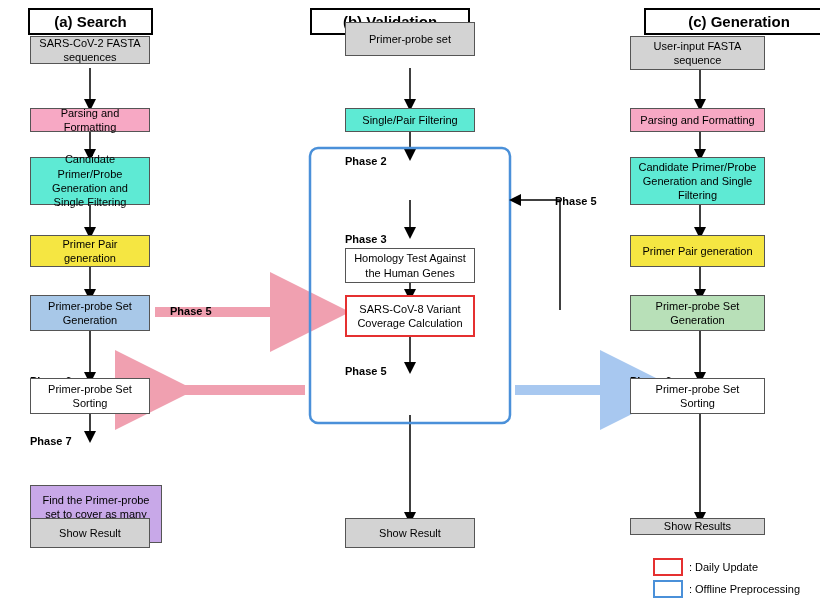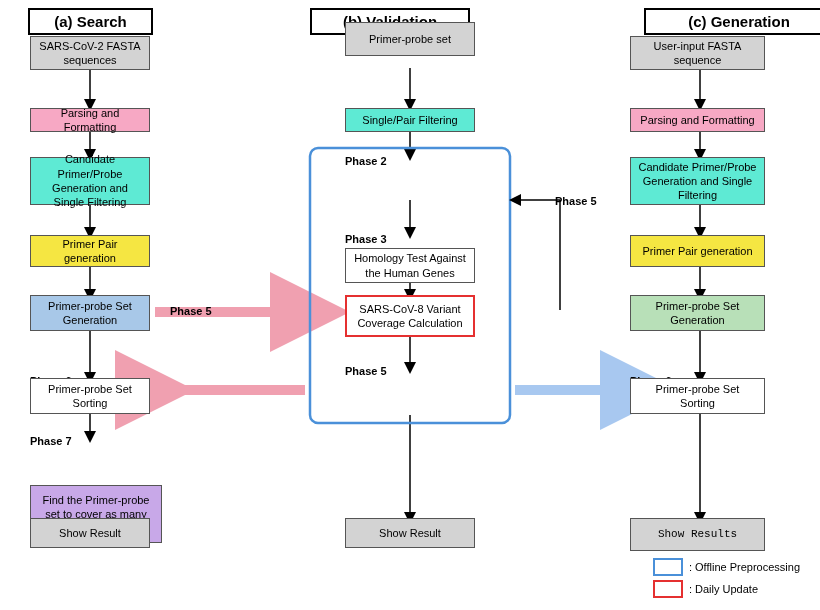--- a/index.html
+++ b/index.html
@@ -187,21 +187,21 @@
 
     <line x1="560" y1="200" x2="560" y2="310" stroke="#000" stroke-width="1.5"></line>
     <line x1="560" y1="200" x2="515" y2="200" stroke="#000" stroke-width="1.5" marker-end="url(#arrowBlack)"></line>
 
   </svg>
 
   <div class="col-header" style="left:28px; top:8px; width:125px;">(a) Search</div>
   <div class="col-header" style="left:310px; top:8px; width:160px;">(b) Validation</div>
   <div class="col-header" style="left:644px; top:8px; width:190px;">(c) Generation</div>
 
-  <div class="box box-gray" style="left:30px; top:36px; width:120px; height:34px; font-size:11px;">SARS-CoV-2
+  <div class="box box-gray" style="left:30px; top:36px; width:120px; height:28px; font-size:11px;">SARS-CoV-2
 FASTA sequences</div>
 
   <div class="phase-label" style="left:30px; top:106px;">Phase 1</div>
 
   <div class="box box-pink" style="left:30px; top:108px; width:120px; height:24px; font-size:11px; border-radius:0;">Parsing and Formatting</div>
 
   <div class="phase-label" style="left:30px; top:155px;">Phase 2</div>
 
   <div class="box box-orange" style="left:30px; top:157px; width:120px; height:48px;">Candidate Primer/Probe
 Generation and Single
@@ -279,26 +279,26 @@
   <div class="phase-label" style="left:630px; top:293px;">Phase 4</div>
 
   <div class="box box-green" style="left:630px; top:295px; width:135px; height:36px;">Primer-probe Set
 Generation</div>
 
   <div class="phase-label" style="left:630px; top:375px;">Phase 6</div>
 
   <div class="box box-white" style="left:630px; top:378px; width:135px; height:36px;">Primer-probe Set
 Sorting</div>
 
-  <div class="box box-gray" style="left:630px; top:518px; width:135px; height:33px;font-family:Liberation Mono, monospace;">Show Results</div>
+  <div class="box box-gray" style="left:630px; top:518px; width:135px; height:17px;">Show Results</div>
 
   <div class="legend">
+    <div class="legend-item">
+      <div class="legend-box legend-red"></div>
+      <span>: Daily Update</span>
+    </div>
     <div class="legend-item">
       <div class="legend-box legend-blue"></div>
       <span>: Offline Preprocessing</span>
     </div>
-    <div class="legend-item">
-      <div class="legend-box legend-red"></div>
-      <span>: Daily Update</span>
-    </div>
   </div>
 
 </div>
 
 </body></html>

